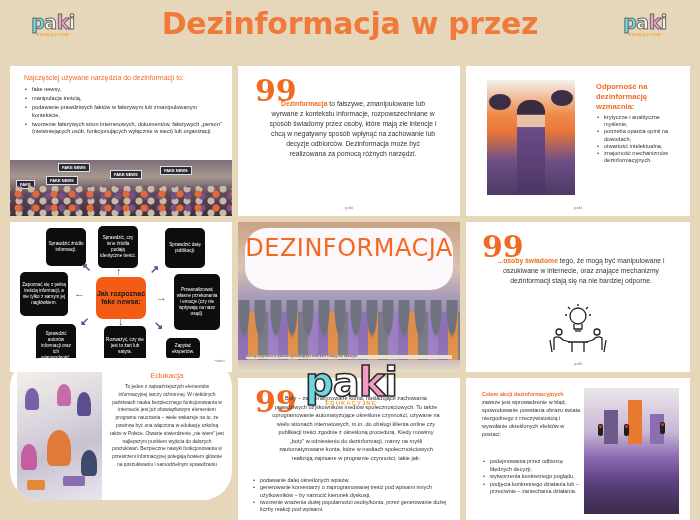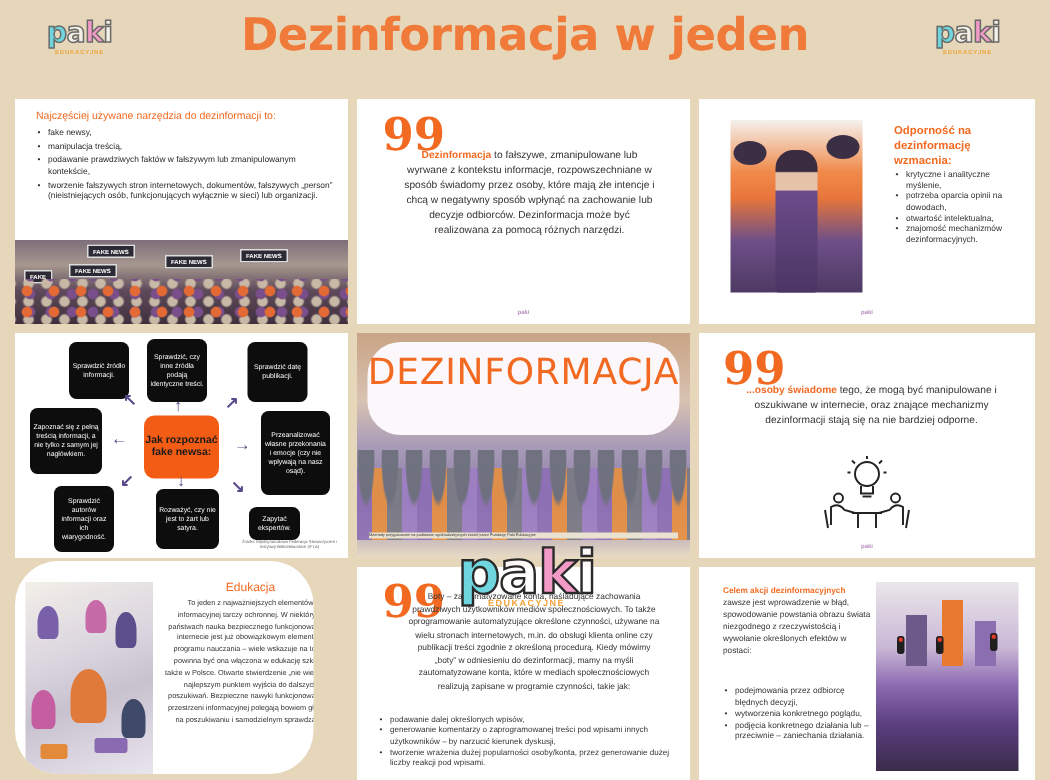--- a/index.html
+++ b/index.html
@@ -12,21 +12,21 @@
   .logo .word .pc { color: #6fd6df; }
   .logo .sub { display: block; text-align: center; font-size: 4px; color: #f1a43a; font-weight: bold; letter-spacing: 0.5px; }
 
   .panel { position: absolute; background: #fff; overflow: hidden; }
   .p1 { left: 10px; top: 66px; width: 222px; height: 150px; }
   .p2 { left: 238px; top: 66px; width: 222px; height: 150px; }
   .p3 { left: 466px; top: 66px; width: 224px; height: 150px; }
   .p4 { left: 10px; top: 222px; width: 222px; height: 150px; }
   .p5 { left: 238px; top: 222px; width: 222px; height: 150px; }
   .p6 { left: 466px; top: 222px; width: 224px; height: 150px; }
-  .p7 { left: 10px; top: 374px; width: 199px; height: 142px; border-radius: 29px; }
+  .p7 { left: 10px; top: 358px; width: 222px; height: 142px; border-radius: 29px; }
   .p8 { left: 238px; top: 378px; width: 222px; height: 142px; }
   .p9 { left: 466px; top: 378px; width: 224px; height: 142px; }
 
   .orange { color: #f26a21; }
 
   
   .p1 .h { position: absolute; left: 14px; top: 8px; font-size: 7px; color: #f26a21; }
   .p1 ul { position: absolute; left: 14px; top: 20px; width: 198px; list-style: none; font-size: 5.6px; line-height: 7.2px; }
   .p1 li { position: relative; padding-left: 8px; margin-bottom: 2px; }
   .p1 li::before { content: "•"; position: absolute; left: 1px; top: 0; }
@@ -104,21 +104,21 @@
   .p9 .img .tl::after { content: ""; position: absolute; left: 1px; top: 1px; width: 3px; height: 3px; background: #e23b2a; border-radius: 50%; }
 </style>
 </head>
 <body>
 
 <div class="header">
   <div class="logo" style="left:30px">
     <span class="word"><span class="pc">p</span>a<span class="pk">k</span>i</span>
     <span class="sub">EDUKACYJNE</span>
   </div>
-  <div class="title">Dezinformacja w jeden</div>
+  <div class="title">Dezinformacja w przez</div>
   <div class="logo" style="left:622px">
     <span class="word"><span class="pc">p</span>a<span class="pk">k</span>i</span>
     <span class="sub">EDUKACYJNE</span>
   </div>
 </div>
 
 <div class="panel p1">
   <div class="h">Najczęściej używane narzędzia do dezinformacji to:</div>
   <ul>
     <li>fake newsy,</li>

